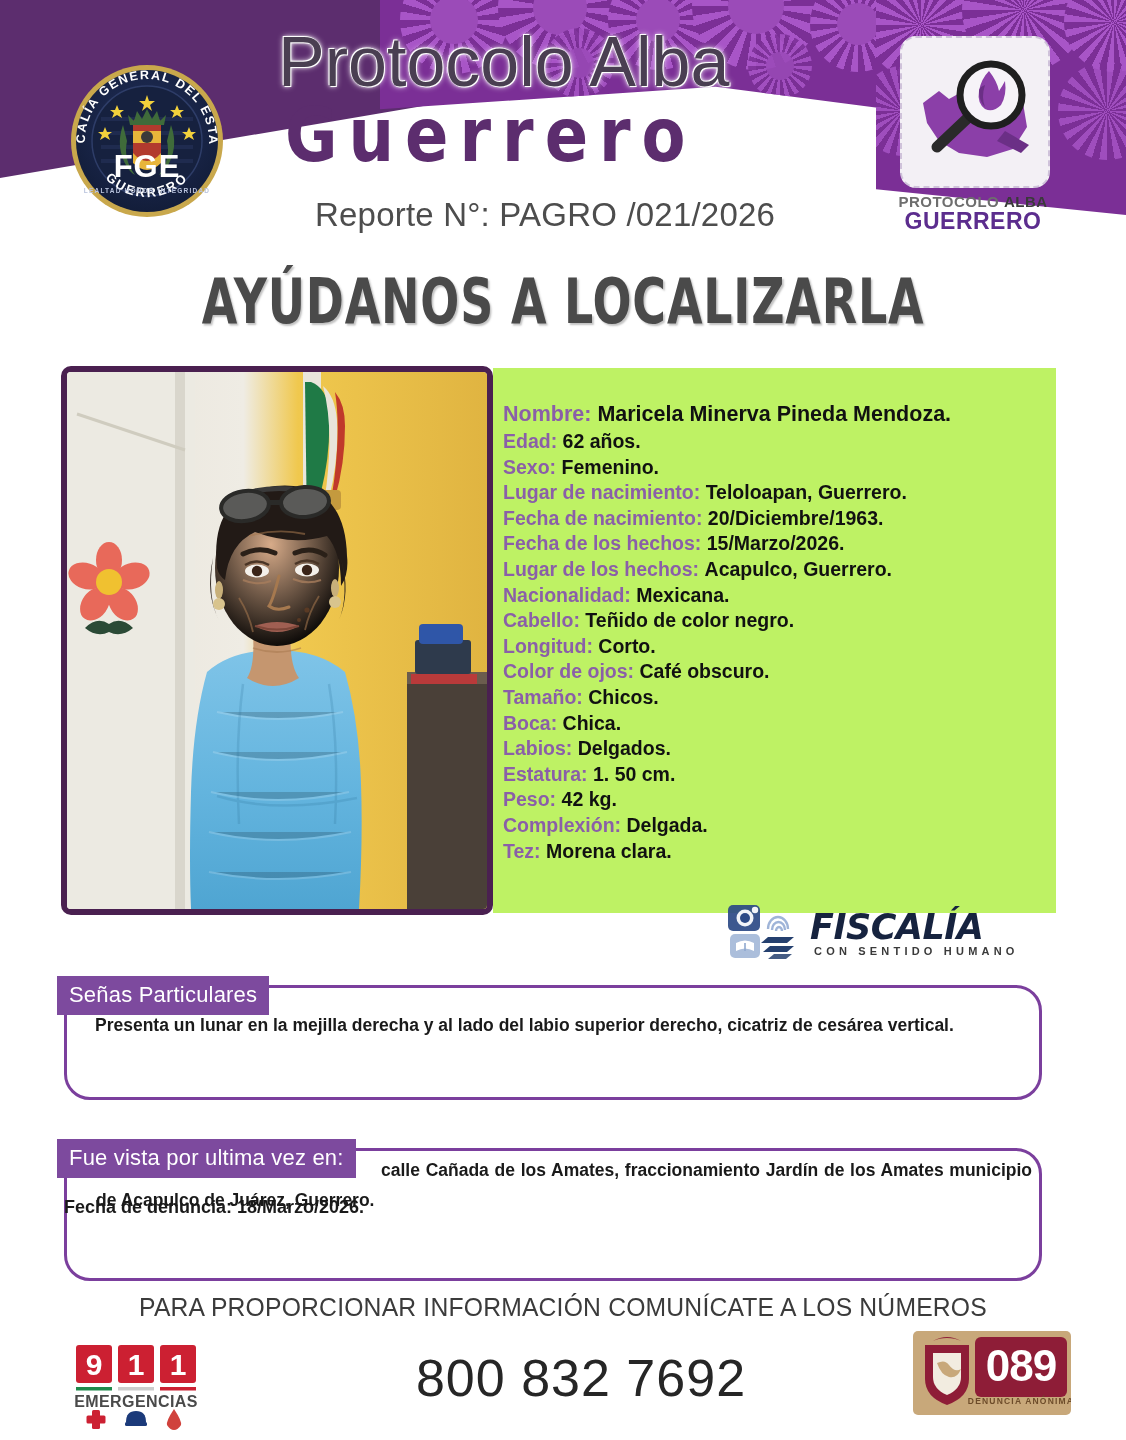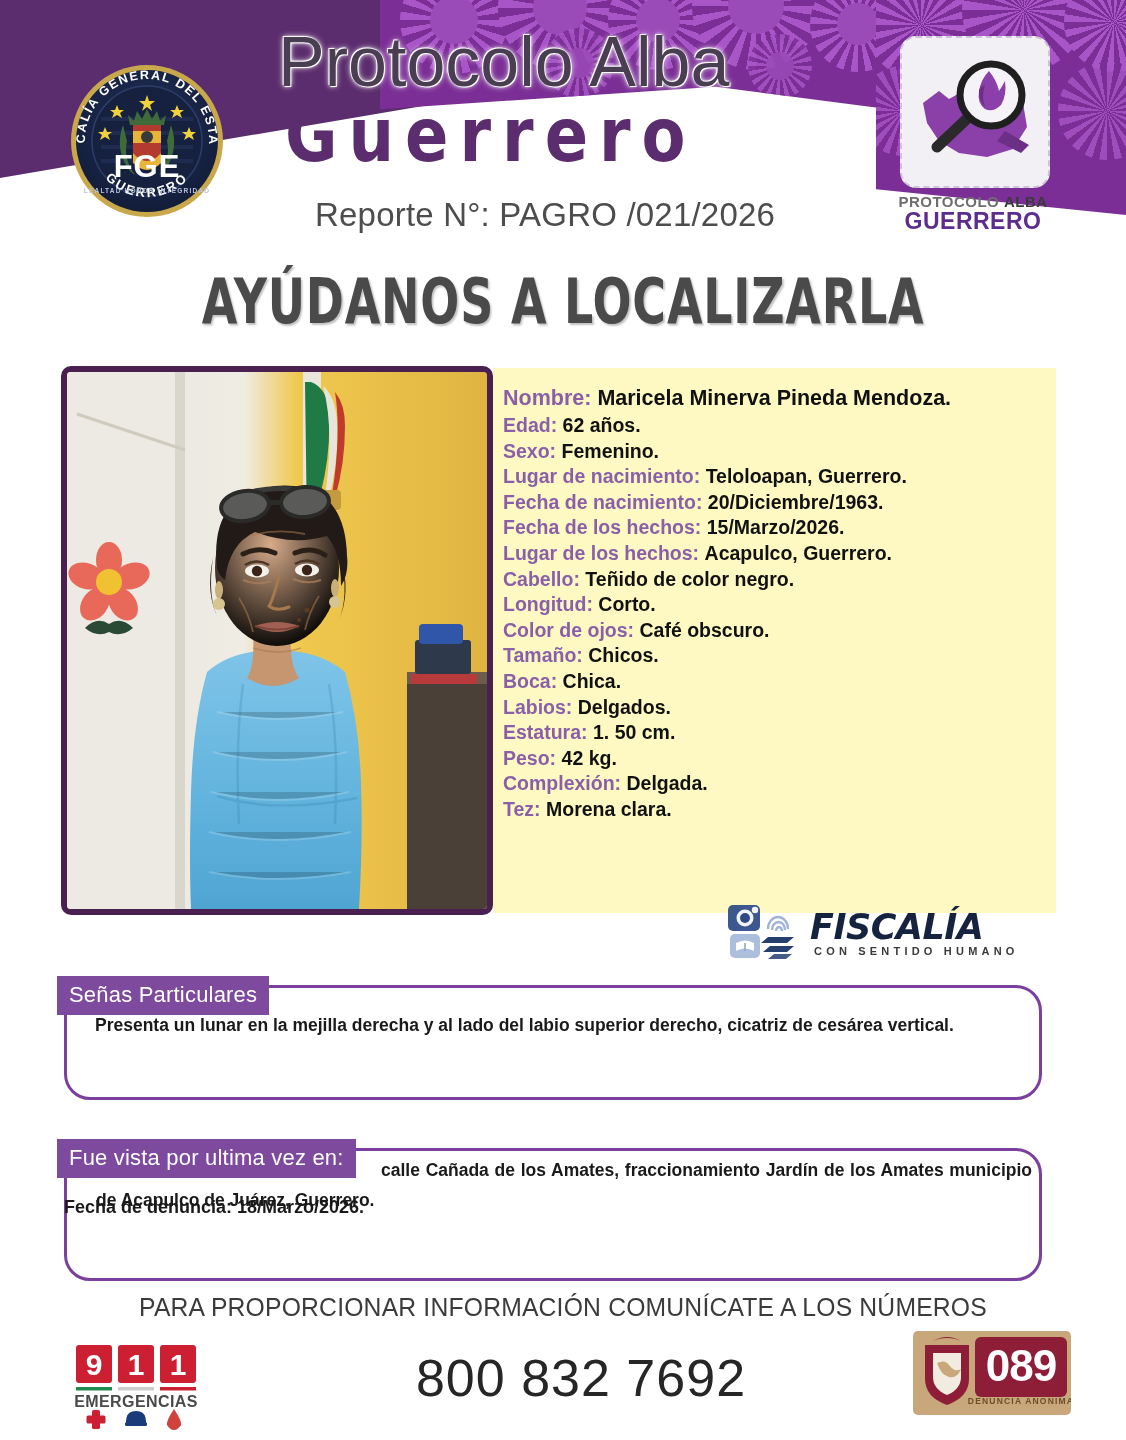--- a/index.html
+++ b/index.html
@@ -95,21 +95,21 @@
 
   
   .photo-frame {
     position: absolute; left: 61px; top: 366px; width: 432px; height: 549px;
     border: 6px solid #4a2050; border-radius: 10px; overflow: hidden; background: #dcd6c8;
   }
   .photo { position: absolute; inset: 0; overflow: hidden; }
 
   .data-panel {
     position: absolute; left: 493px; top: 368px; width: 563px; height: 545px;
-    background: #fef9c3; padding: 16px 0 0 10px;
+    background: #bef264; padding: 32px 0 0 10px;
   }
   .drow { font-size: 19.5px; line-height: 25.6px; white-space: nowrap; }
   .drow .k { color: #8a5fa8; font-weight: 700; }
   .drow .v { color: #111; font-weight: 700; }
   .drow.big { font-size: 21.5px; line-height: 29px; }
 
   
   .fiscalia {
     position: absolute; left: 728px; top: 903px; width: 320px; height: 58px; z-index: 5;
   }
@@ -384,20 +384,24 @@
     </div>
     <div class="drow">
       <span class="k">Fecha de los hechos:</span>
       <span class="v">15/Marzo/2026.</span>
     </div>
     <div class="drow">
       <span class="k">Lugar de los hechos:</span>
       <span class="v">Acapulco, Guerrero.</span>
     </div>
     <div class="drow">
+      <span class="k">Nacionalidad:</span>
+      <span class="v">Mexicana.</span>
+    </div>
+    <div class="drow">
       <span class="k">Cabello:</span>
       <span class="v">Teñido de color negro.</span>
     </div>
     <div class="drow">
       <span class="k">Longitud:</span>
       <span class="v">Corto.</span>
     </div>
     <div class="drow">
       <span class="k">Color de ojos:</span>
       <span class="v">Café obscuro.</span>

